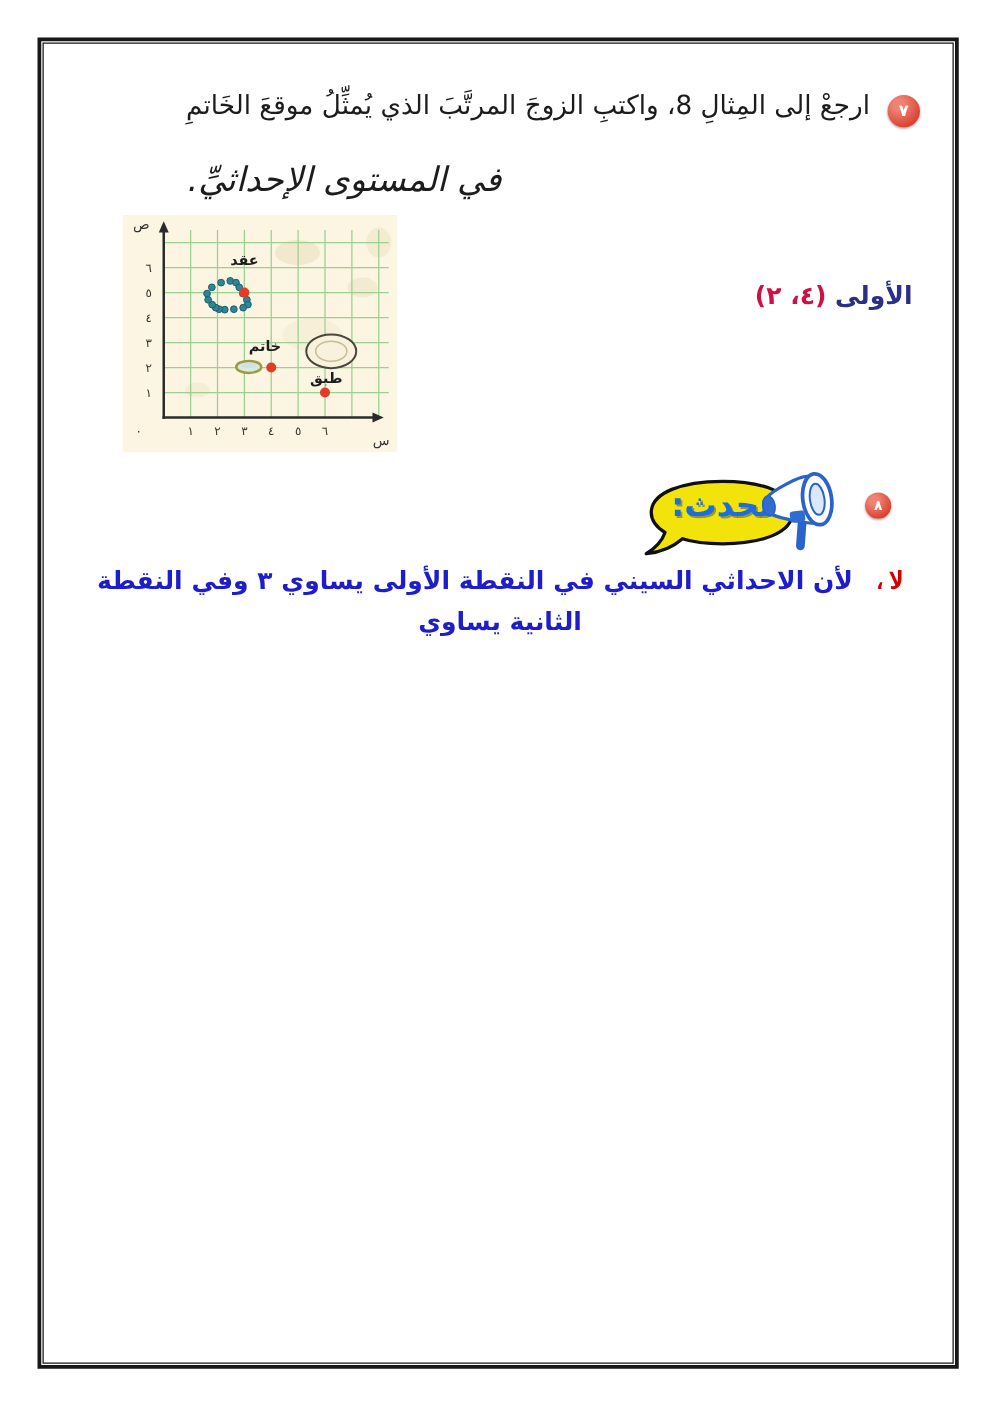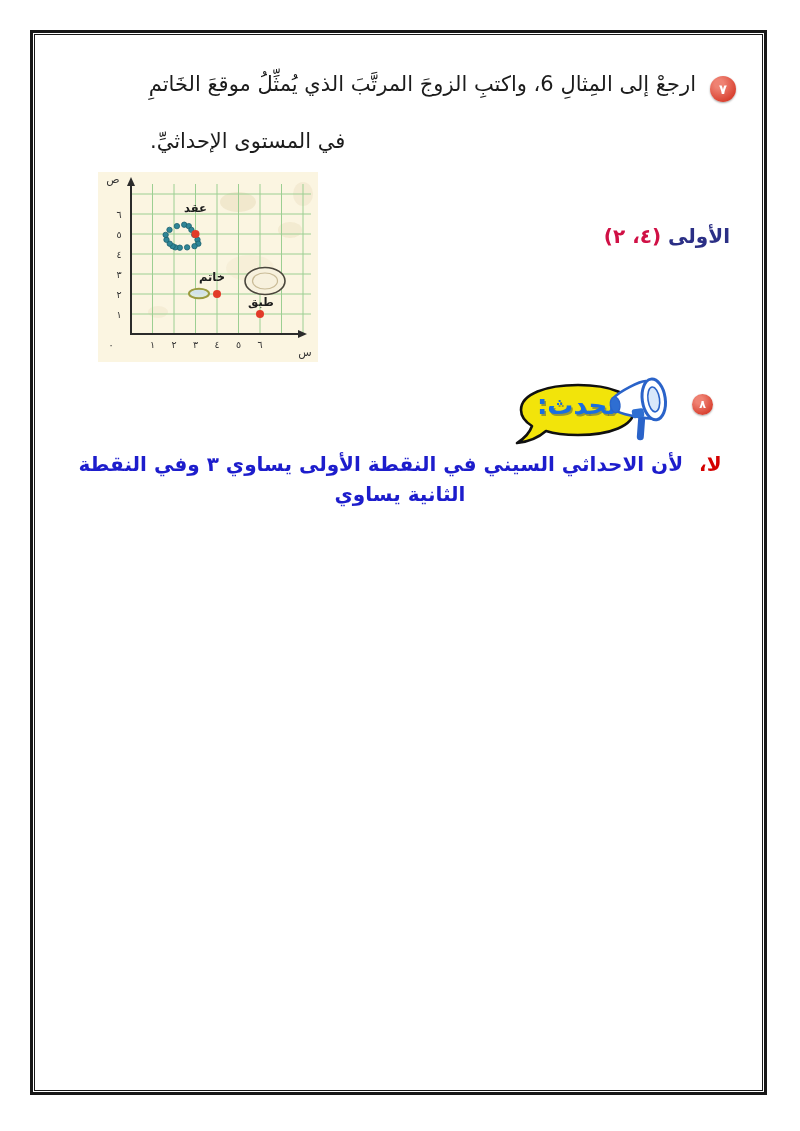--- a/index.html
+++ b/index.html
@@ -3,55 +3,55 @@
 <meta charset="utf-8">
 <style>
   html,body{margin:0;padding:0;background:#ffffff;}
   .page{position:relative;width:800px;height:1131px;background:#ffffff;overflow:hidden;
         font-family:"DejaVu Sans",sans-serif;}
   .frame{position:absolute;left:30px;top:30px;width:737px;height:1065px;
          border:3px solid #171717;box-sizing:border-box;}
   .frame-inner{position:absolute;inset:1px;border:1px solid #171717;}
   .ar{direction:rtl;unicode-bidi:embed;color:#1c1c1c;}
   .q7-line1{position:absolute;top:72px;right:104px;font-size:21px;white-space:nowrap;}
-  .q7-line2{position:absolute;top:129px;left:150px;font-size:21px;white-space:nowrap;}
+  .q7-line2{position:absolute;top:129px;left:150px;font-size:27px;white-space:nowrap;font-style:italic;}
   .badge{position:absolute;border-radius:50%;display:flex;align-items:center;justify-content:center;
          background:radial-gradient(circle at 35% 30%, #ef8273 18%, var(--badge_red) 75%);
          color:#fff;font-weight:bold;box-shadow:0 1px 2px rgba(0,0,0,.35);}
   .badge-q7{left:710px;top:76px;width:26px;height:26px;font-size:13px;}
   .badge-q8{left:692px;top:394px;width:21px;height:21px;font-size:11px;}
   .graph{position:absolute;left:98px;top:172px;width:220px;height:190px;}
   .graph svg{width:100%;height:100%;display:block;}
   .answer7{position:absolute;top:224px;right:70px;font-size:20px;font-weight:bold;white-space:nowrap;}
   .a7-item{color:var(--item_navy);}
   .a7-pair{color:var(--pair_red);margin-left:32px;}
   .callout{position:absolute;left:512px;top:381px;width:130px;height:66px;}
   .callout svg{position:absolute;inset:0;width:100%;height:100%;}
   .callout-label{position:absolute;left:14px;top:9px;width:102px;text-align:center;
                  font-size:26px;font-weight:bold;color:var(--callout_text);
                  text-shadow:1.5px 1.5px 0 rgba(16,42,110,.4);direction:rtl;}
   .megaphone{position:absolute;left:604px;top:367px;width:92px;height:76px;}
   .q8-text{position:absolute;top:396px;right:292px;font-size:19px;white-space:nowrap;}
   .answer8{position:absolute;left:62px;top:449px;width:676px;text-align:center;
            font-size:20px;font-weight:bold;color:var(--answer_blue);line-height:30px;}
-  .a8-no{color:var(--answer_red);margin-left:16px;}
+  .a8-no{color:var(--answer_red);margin-left:16px;font-family:Liberation Mono, monospace;}
   .a8-line3{transform:translateX(-55px);}
 </style>
 </head>
 <body>
 
 <div class="page">
   <div class="frame">
     <div class="frame-inner"></div>
   </div>
 
   <div class="badge badge-q7">
     <span>٧</span>
   </div>
-  <div class="q7-line1 ar">ارجعْ إلى المِثالِ 6، واكتبِ الزوجَ المرتَّبَ الذي يُمثِّلُ موقعَ الخَاتمِ</div>
+  <div class="q7-line1 ar">ارجعْ إلى المِثالِ 8، واكتبِ الزوجَ المرتَّبَ الذي يُمثِّلُ موقعَ الخَاتمِ</div>
   <div class="q7-line2 ar">في المستوى الإحداثيِّ.</div>
 
   <div class="graph">
     <svg id="grid-svg" viewBox="0 0 220 190" xmlns="http://www.w3.org/2000/svg">
         <rect x="0" y="0" width="220" height="190" fill="#fbf5e1"></rect>
         <ellipse cx="140" cy="30" rx="18" ry="10" fill="#e8dbba" opacity="0.5"></ellipse>
         <ellipse cx="192" cy="58" rx="12" ry="8" fill="#e8dbba" opacity="0.4"></ellipse>
         <ellipse cx="60" cy="140" rx="10" ry="6" fill="#e8dbba" opacity="0.3"></ellipse>
         <ellipse cx="152" cy="96" rx="24" ry="13" fill="#e8dbba" opacity="0.22"></ellipse>
         <ellipse cx="205" cy="22" rx="10" ry="12" fill="#e8dbba" opacity="0.35"></ellipse>

